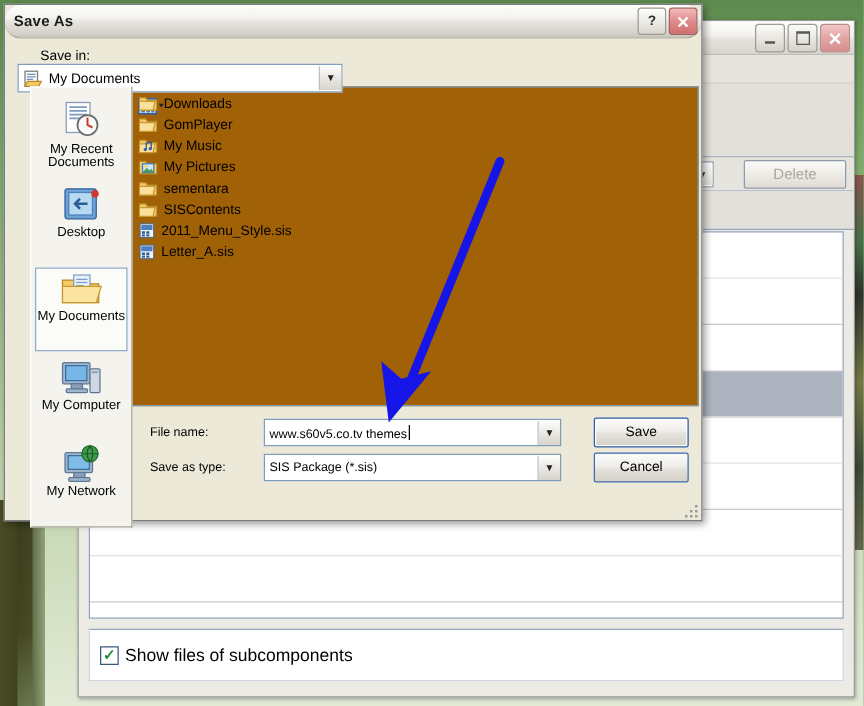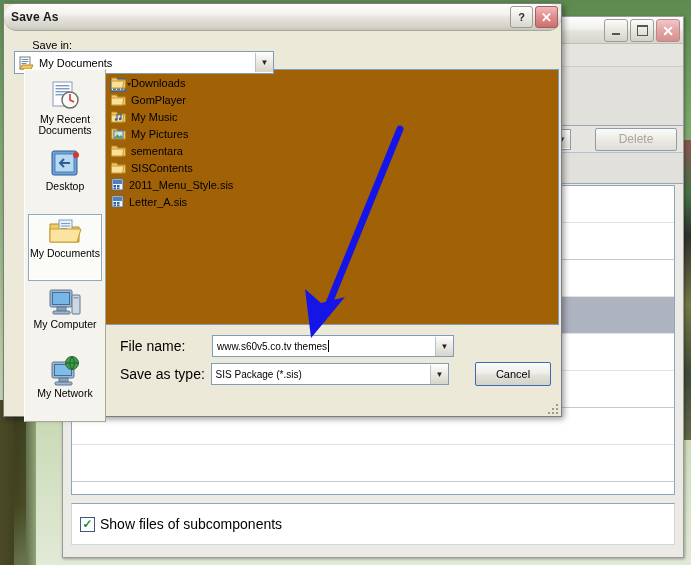--- a/index.html
+++ b/index.html
@@ -180,21 +180,21 @@
     border: 1px solid transparent;
   }
   .place.selected {
     background: #fbfbf8; border: 1px solid #8faac4;
     box-shadow: inset 0 0 0 1px #ffffff;
   }
   .place .pname { font-size: 10.5px; color: #000; text-align: center; line-height: 11px; margin-top: 2px; }
 
   .row-fields { margin-left: 90px; margin-top: 10px; }
   .frow { display: flex; align-items: center; height: 22px; margin-bottom: 6px; }
-  .frow .flbl { width: 92px; font-size: 14px; color: #000; padding-left: 16px; }
+  .frow .flbl { width: 92px; font-size: 10px; color: #000; padding-left: 16px; }
   .fcombo {
     width: 240px; height: 20px; background: #fff; border: 1px solid #7f9db9;
     display: flex; align-items: center;
   }
   .fcombo .txt { flex: 1; padding-left: 4px; font-size: 10px; color: #000; white-space: nowrap; overflow: hidden; }
   .caret { display: inline-block; width: 1px; height: 12px; background: #000; vertical-align: -2px; margin-left: 1px; }
   .btncol { margin-left: 26px; }
   .dbtn {
     width: 74px; height: 22px; border-radius: 2px;
     border: 1px solid #3c6bb0;
@@ -485,20 +485,23 @@
       </div>
 
       <div class="row-fields">
 
         <div class="frow">
           <span class="flbl">File name:</span>
           <div class="fcombo">
             <span class="txt"><span>www.s60v5.co.tv themes</span><span class="caret"></span></span>
             <div class="combo-arrow">▼</div>
           </div>
+          <div class="btncol">
+            <div class="dbtn default">Save</div>
+          </div>
         </div>
 
         <div class="frow">
           <span class="flbl">Save as type:</span>
           <div class="fcombo">
             <span class="txt">SIS Package (*.sis)</span>
             <div class="combo-arrow">▼</div>
           </div>
           <div class="btncol">
             <div class="dbtn">Cancel</div>

